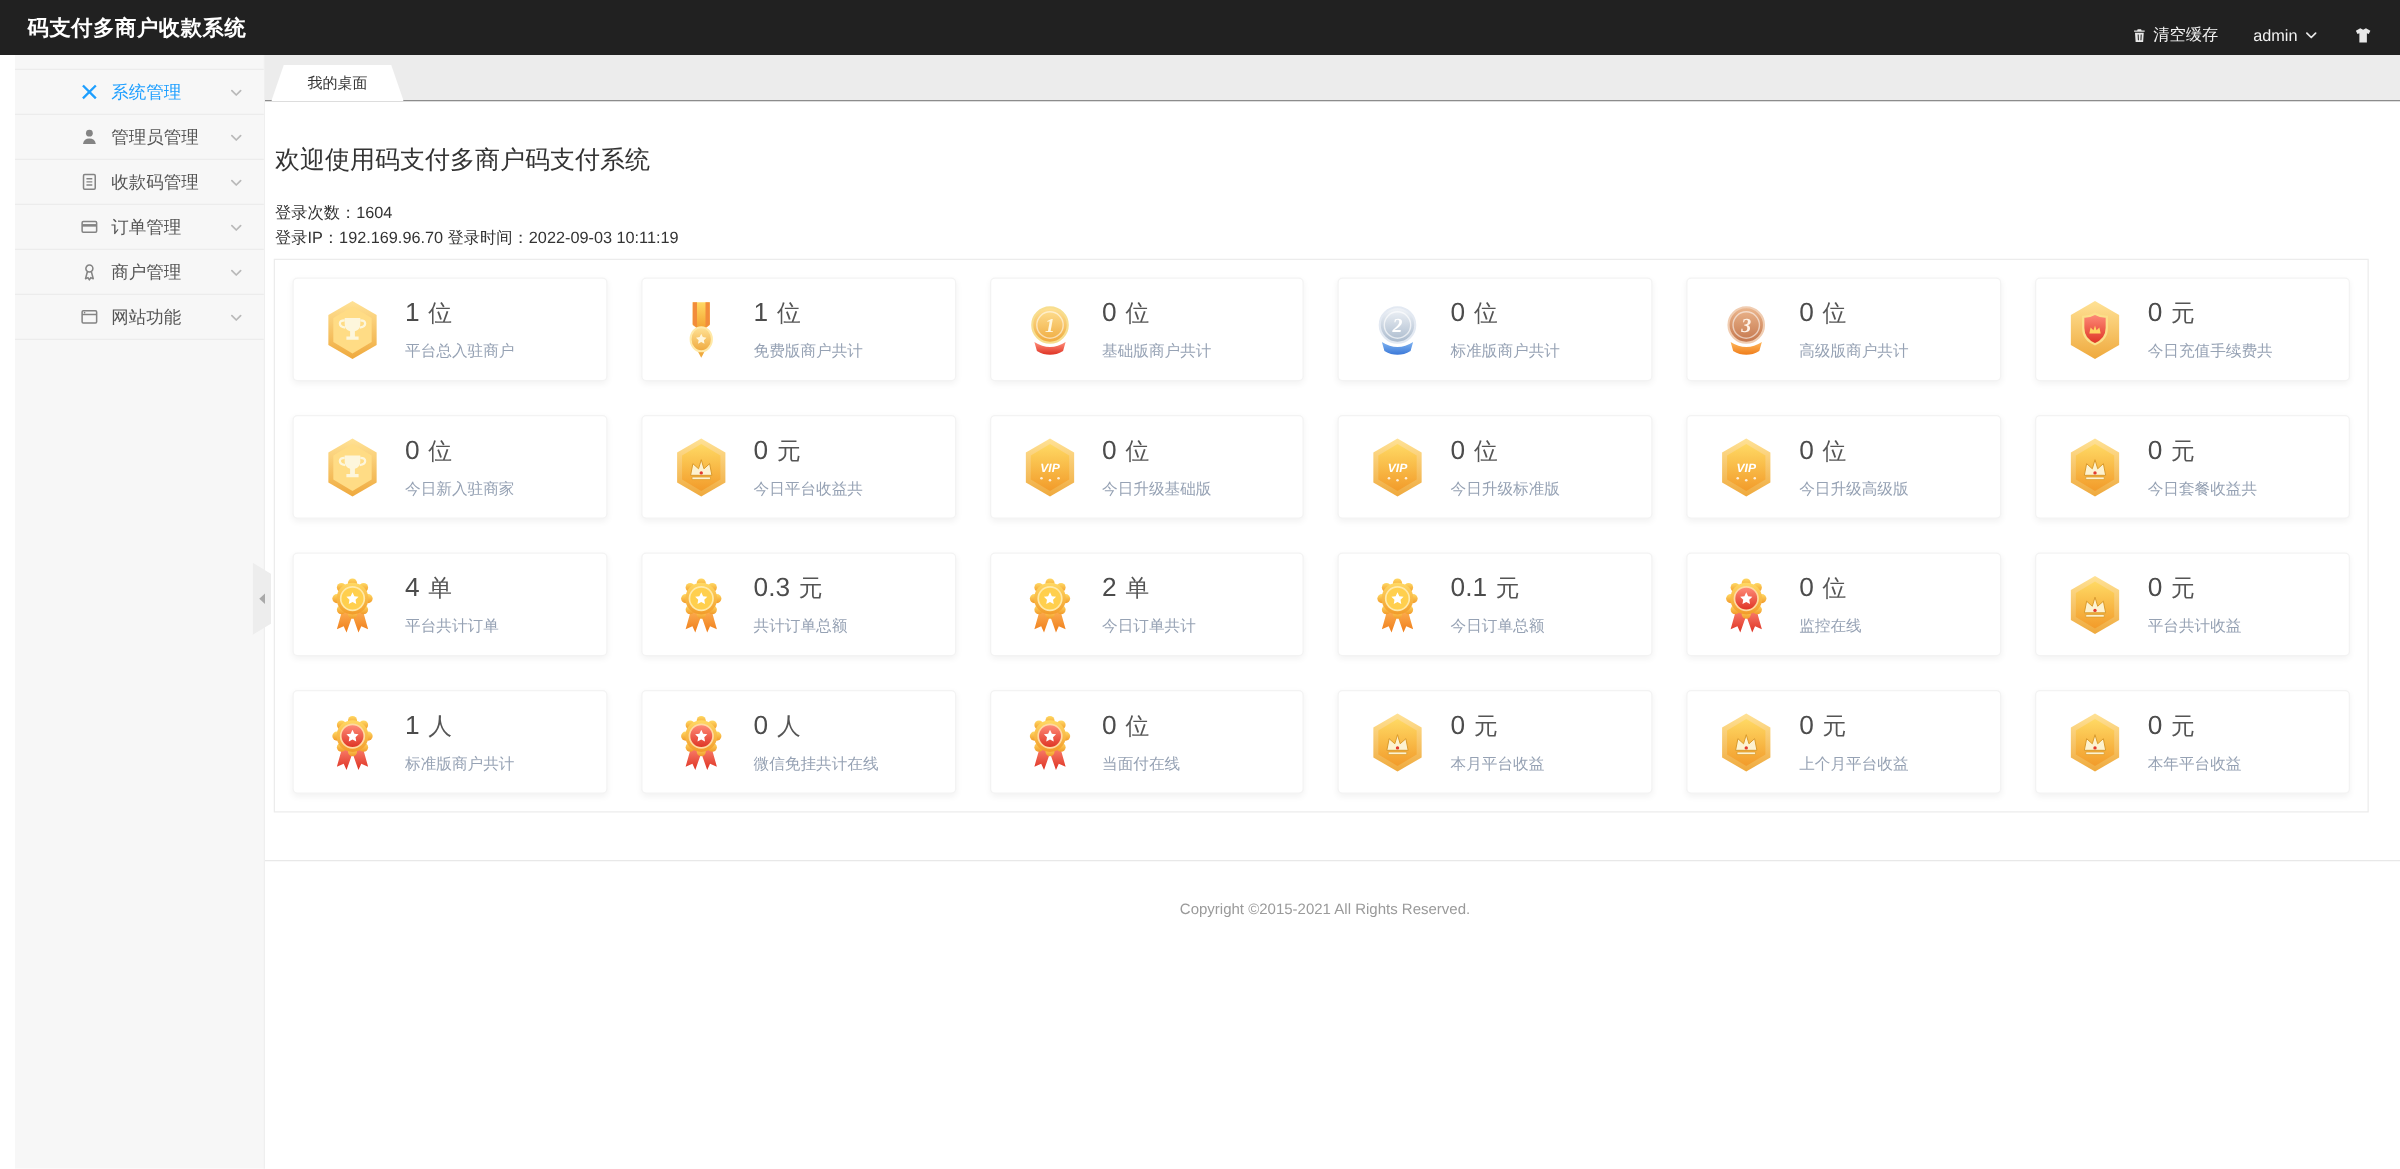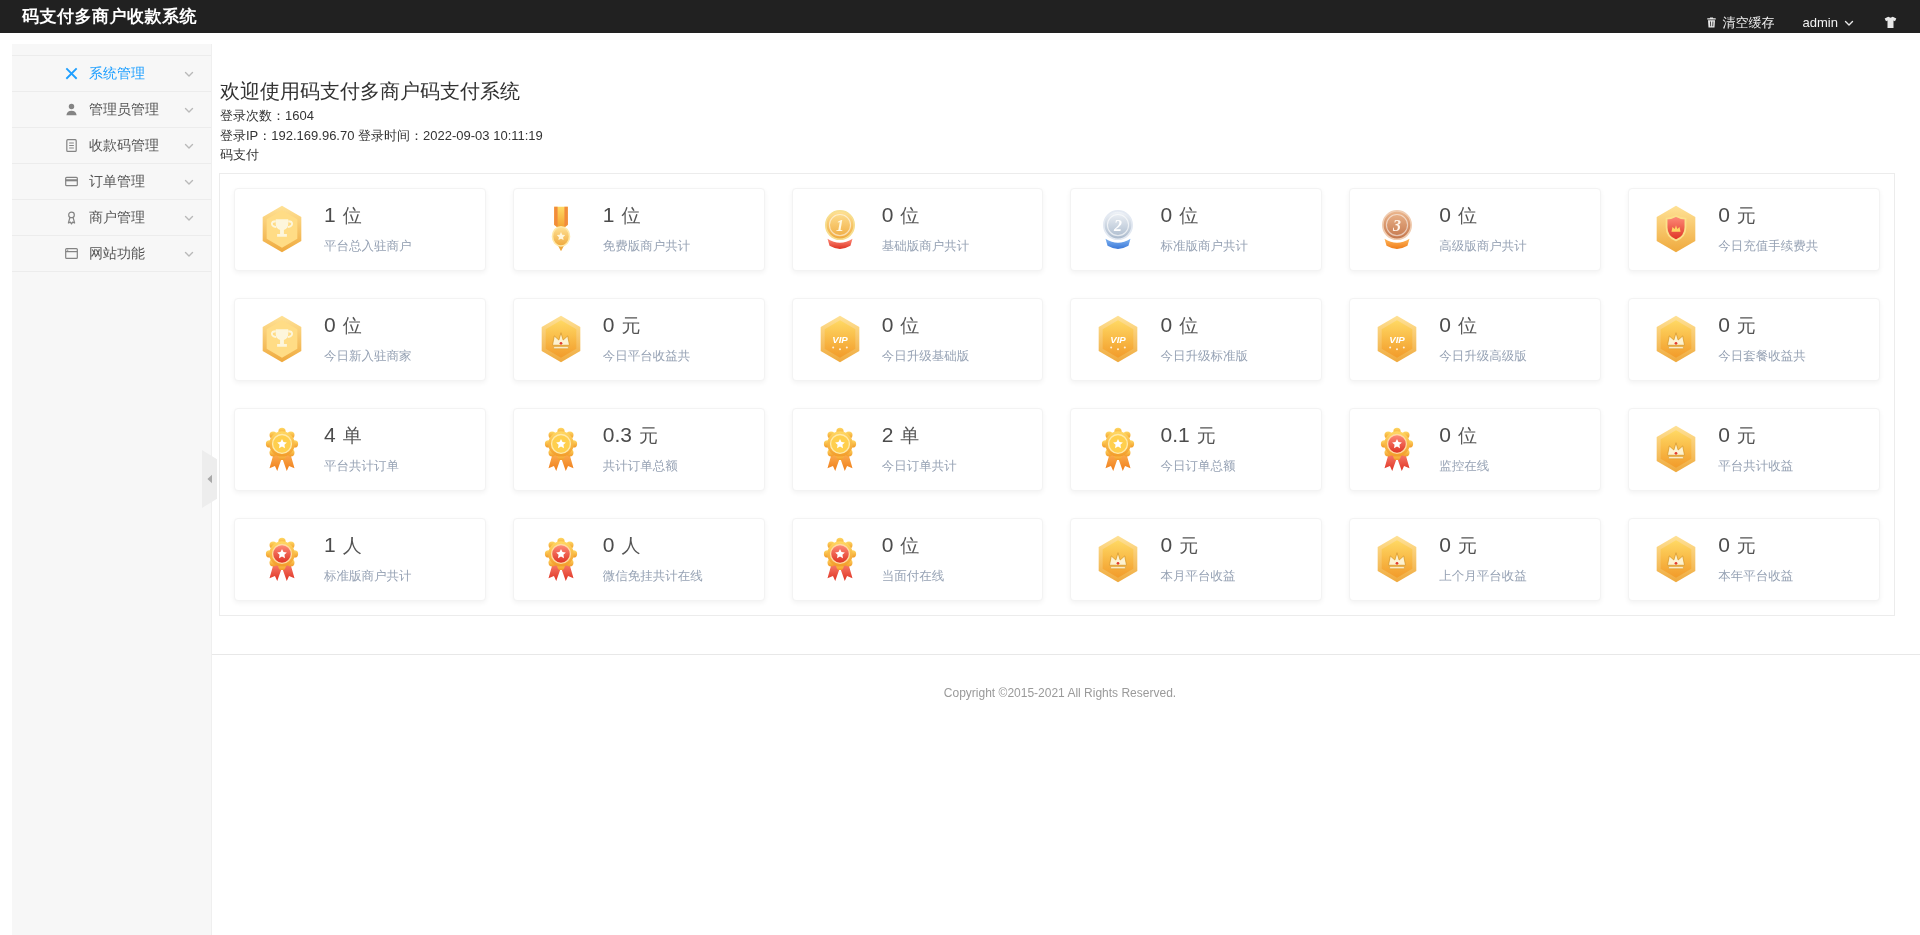--- a/index.html
+++ b/index.html
@@ -6,21 +6,21 @@
   html,body { width:1920px; height:935px; }
   body {
     position:relative; overflow:hidden; background:#fff;
     font-family:"Liberation Sans","DejaVu Sans",sans-serif;
     -webkit-font-smoothing:antialiased;
   }
   svg { display:block; }
 
   
   .topbar {
-    position:absolute; top:0; left:0; right:0; height:33px;
+    position:absolute; top:0; left:0; right:0; height:44px;
     background:#212121; color:#fff;
     display:flex; align-items:center; padding:0 22px; z-index:20;
   }
   .topbar-title { font-size:17px; font-weight:bold; letter-spacing:.5px; }
   .topbar-right { margin-left:auto; display:flex; align-items:center; gap:28px; font-size:13px; color:#f2f2f2; }
   .tb-btn { display:flex; align-items:center; gap:5px; cursor:pointer;margin-top:12px; }
   .tb-btn .ic { color:#e8e8e8; }
 
   
   .sidebar {
@@ -51,21 +51,21 @@
   .main { position:absolute; left:200px; top:44px; right:0; bottom:0; background:#fff; overflow:hidden; }
   .tabbar { height:37px; background:#ECECEC; border-bottom:1px solid #8C8C8C; position:relative; }
   .tab {
     position:absolute; left:17px; bottom:-1px; width:106px; height:29px;
     background:#fff; clip-path:polygon(10px 0, calc(100% - 10px) 0, 100% 100%, 0 100%);
     filter:drop-shadow(0 0 1px #9B9B9B);
     font-size:12px; color:#333; text-align:center; line-height:29px; cursor:pointer;
   }
 
   .welcome { padding:34px 25px 0 20px; color:#333; }
-  .welcome h1 { font-size:20px; font-weight:normal; line-height:26px; margin-bottom:2px; }
+  .welcome h1 { font-size:20px; font-weight:normal; line-height:26px; margin-bottom:19px; }
   .winfo { font-size:13px; line-height:19.5px; color:#333; }
   .winfo .red { color:#E60012; font-weight:bold; }
 
   .stats-box {
     margin:8px 25px 0 19px; border:1px solid #ECECEC; background:#fff;
     padding:14px; display:grid; grid-template-columns:repeat(6,1fr);
     column-gap:27px; row-gap:27px;
   }
   .card {
     height:83px; background:#fff; border:1px solid #F3F3F3; border-radius:4px;
@@ -238,26 +238,30 @@
 <div class="collapse-handle">
   <span>
       <svg viewBox="0 0 8 12" width="7" height="10">
         <path d="M7 1 1.5 6 7 11Z" fill="#A9A9A9"></path>
       </svg>
     </span>
 </div>
 
 <main class="main">
 
+  <div class="tabbar">
+    <div class="tab">
+      <span>我的桌面</span>
+    </div>
+  </div>
 
   <section class="welcome">
     <h1>欢迎使用码支付多商户码支付系统</h1>
     <div class="winfo"><span>登录次数：</span><span>1604</span></div>
     <div class="winfo"><span>登录IP：</span><span>192.169.96.70</span> <span>登录时间：</span><span>2022-09-03 10:11:19</span></div>
-    <div class="winfo">码支付</div>
   </section>
 
   <section class="stats-box">
 
     <div class="card">
       <span class="medal">
           <svg viewBox="0 0 40 44">
             <path d="M20 1.5 37 11.5v21L20 42.5 3 32.5v-21Z" fill="url(#g-gold)"></path>
             <path d="M20 5.5 33.5 13.5v17L20 38.5 6.5 30.5v-17Z" fill="#FFDC85"></path>
             <path fill="#FDF6DC" d="M14.5 13.5h11v4.2a5.5 5.5 0 0 1-3.8 5.2v3.6h2.6v2.4h-8.6v-2.4h2.6v-3.6a5.5 5.5 0 0 1-3.8-5.2Z"></path>

